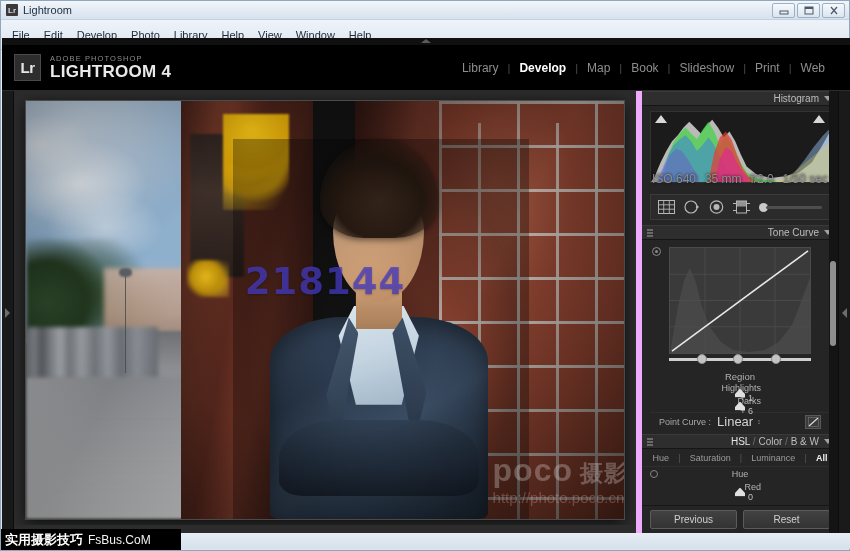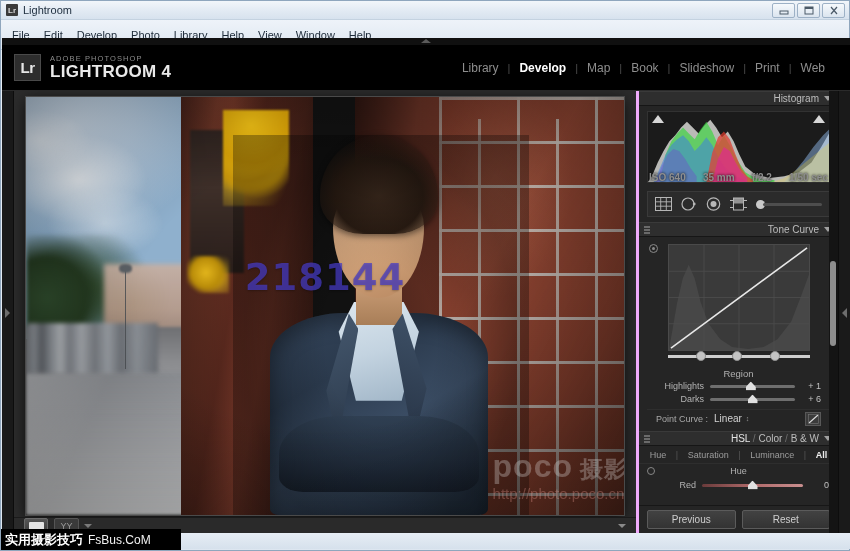--- a/index.html
+++ b/index.html
@@ -421,21 +421,21 @@
   }
   .stage-bottom-arrow {
     height: 9px; background:#2c2c2c; position:relative;
   }
 
   
   .right-col {
     width: 202px;
     background: #252525;
     display: flex; flex-direction: column;
-    border-left: 3px solid #f0abfc;
+    border-left: 6px solid #f0abfc;
     position: relative;
     overflow: hidden;
   }
   .panel-head {
     height: 15px;
     background: #2e2e2e;
     border-top: 1px solid #3a3a3a;
     border-bottom: 1px solid #161616;
     display:flex; align-items:center; justify-content:flex-end;
     padding-right: 6px;
@@ -467,24 +467,24 @@
   .hist-clip {
     position:absolute; top:3px; width:0;height:0;
     border-left:6px solid transparent;border-right:6px solid transparent;
     border-bottom:8px solid #d7d7d7;
   }
   .hist-clip.l { left:4px; }
   .hist-clip.r { right:4px; }
   .hist-svg { position:absolute; inset:0; width:100%; height:100%; }
   .hist-exif {
     display:flex; justify-content:space-between;
-    font-size: 10px; color:#8e8e8e;
+    font-size: 12px; color:#8e8e8e;
     padding: 2px 2px 0 2px;
     margin-top:-13px;
-    position:relative; z-index:5;font-weight:bold;
+    position:relative; z-index:5;
   }
   .hist-exif span { text-shadow: 0 0 3px #000; }
 
   
   .toolstrip {
     margin: 4px 8px 0 8px;
     height: 26px;
     background: #2b2b2b;
     border:1px solid #3a3a3a;
     display:flex; align-items:center;
@@ -525,21 +525,21 @@
   .tc-h {
     position:absolute; top:0; width:10px;height:10px;border-radius:50%;
     background:#c4c4c4; border:1px solid #8f8f8f;
   }
   .region-ttl {
     text-align:center; font-size:9.5px; color:#b0b0b0;
     margin-top: 7px;
   }
   .sld-row {
     display:flex; align-items:center;
-    padding: 0 9px; height: 12px; margin-top:1px;
+    padding: 0 9px; height: 12px; margin-top:1px;flex-direction:column;
   }
   .sld-lbl {
     width: 54px; text-align:right; font-size:9px; color:#b4b4b4;
     padding-right:6px;
   }
   .sld-track {
     flex:1; height: 3px; position:relative;
     background: linear-gradient(to right,#1a1a1a,#b9b9b9);
     border-radius:2px;
   }
@@ -554,21 +554,21 @@
   .sld-val {
     width: 26px; text-align:right; font-size:9px; color:#c0c0c0;
     padding-left:6px;
   }
   .pc-row {
     display:flex; align-items:center;
     padding: 0 9px; height: 18px; margin-top:4px;
     border-top:1px solid #2e2e2e;
   }
   .pc-lbl { font-size:9px; color:#a8a8a8; }
-  .pc-val { font-size:10px; color:#d2d2d2; margin-left:6px; }
+  .pc-val { font-size:13px; color:#d2d2d2; margin-left:6px; }
   .pc-caret {
     margin-left:4px; font-size:7px; color:#9a9a9a; line-height:1;
   }
   .pc-btn {
     margin-left:auto;
     width:16px;height:14px;
     background:#3b3b3b; border:1px solid #585858;
     display:flex;align-items:center;justify-content:center;
   }
 
@@ -768,28 +768,20 @@
             <div class="wm-center">218144</div>
             <div class="wm-poco">
               <div class="wm-poco-big">
                 <span>poco</span><span class="cn">摄影专题</span>
               </div>
               <div class="wm-poco-url">http://photo.poco.cn/</div>
             </div>
           </div>
         </div>
 
-        <div class="photo-toolbar">
-          <div class="tb-btn">
-            <div class="inner"></div>
-          </div>
-          <div class="tb-yy">YY</div>
-          <div class="tb-caret"></div>
-          <div class="tb-right-caret"></div>
-        </div>
 
         <div class="stage-bottom-arrow">
           
         </div>
       </div>
 
       <div class="right-col">
 
         <div class="panel-head">
           <div class="ttl">Histogram</div>
@@ -811,21 +803,21 @@
                 <path d="M128,72 L140,68 L152,60 L164,50 L176,40 L186,32 L186,72 Z" fill="#e8d04a" opacity="0.35"></path>
                 <path d="M8,72 L14,56 L20,44 L26,38 L32,40 L38,48 L44,58 L50,66 L50,72 Z" fill="#6a3bd0" opacity="0.40"></path>
               </g>
             </svg>
             <div class="hist-clip l"></div>
             <div class="hist-clip r"></div>
           </div>
           <div class="hist-exif">
             <span>ISO 640</span>
             <span>35 mm</span>
-            <span>f/2.2</span>
+            <span>f/2.0</span>
             <span>1/50 sec</span>
           </div>
         </div>
 
         <div class="toolstrip">
           <div class="ts-ico">
             <svg width="17" height="14" viewBox="0 0 17 14">
               <rect x="0.5" y="0.5" width="16" height="13" fill="none" stroke="#cfcfcf" stroke-width="1"></rect>
               <path d="M5.7 0.5 V13.5 M11.3 0.5 V13.5 M0.5 4.8 H16.5 M0.5 9.2 H16.5" stroke="#cfcfcf" stroke-width="0.9"></path>
             </svg>

